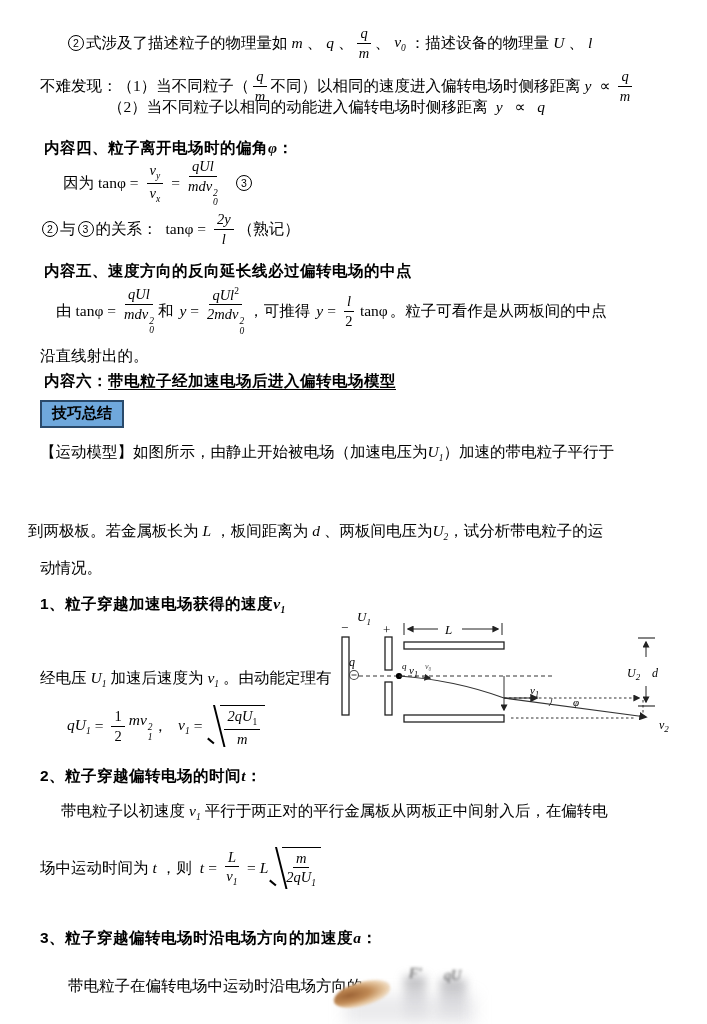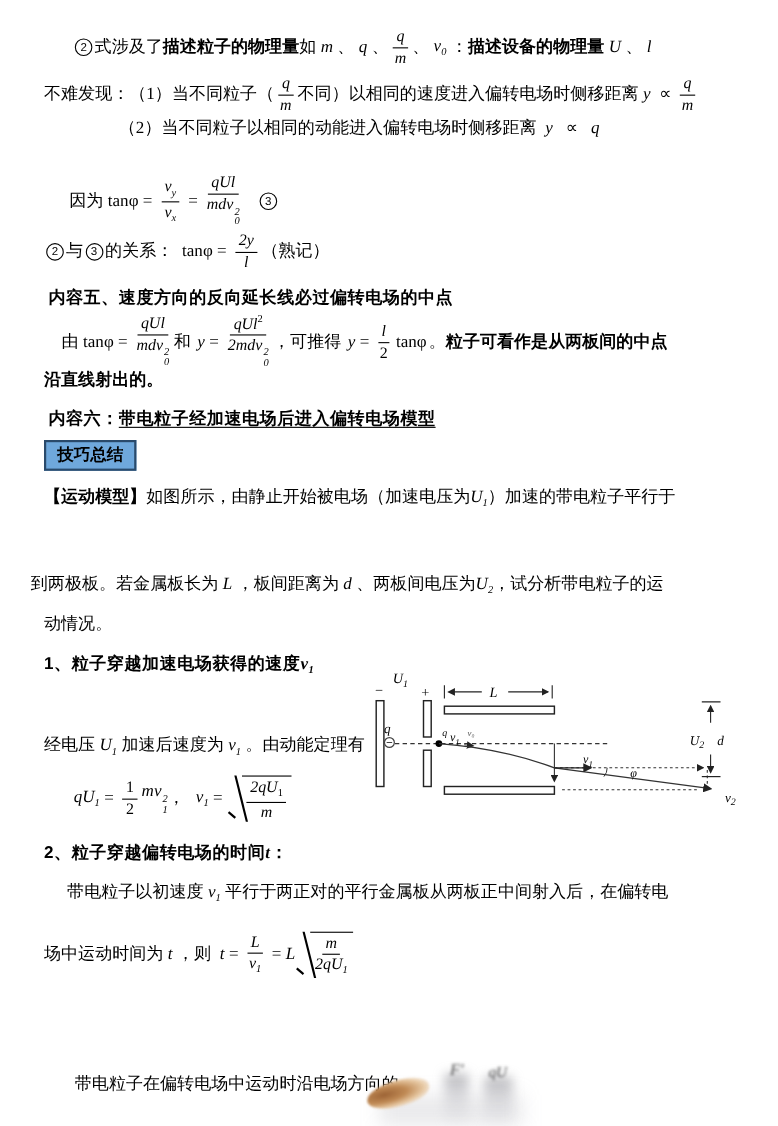--- a/index.html
+++ b/index.html
@@ -1,20 +1,20 @@
 <!DOCTYPE html>
 <html><head>
 <meta charset="utf-8">
 <style>
   html,body{margin:0;padding:0;background:#e9e9e9;}
   #page{position:relative;width:707px;height:1024px;margin:0 auto;background:#ffffff;overflow:hidden;
         font-family:"Liberation Serif",serif;font-size:15.5px;color:#000;}
   .line{position:absolute;white-space:nowrap;line-height:1.3;}
   .vc{display:flex;align-items:center;}
-  .cb{font-weight:bold;font-family:"Liberation Sans",sans-serif;}
+  .cb{font-weight:normal;font-family:"Liberation Sans",sans-serif;}
   .hb{font-weight:bold;font-family:"Liberation Sans",sans-serif;letter-spacing:.5px;}
   .ul{text-decoration:underline;text-underline-offset:3px;}
   .fm{font-family:"Liberation Serif",serif;margin:0 4px;}
   .mv{font-family:"Liberation Serif",serif;font-style:italic;}
   sub.ms{font-size:9.5px;font-family:"Liberation Serif",serif;}
   sup.ms{font-size:9.5px;font-family:"Liberation Serif",serif;}
   .frac{display:inline-flex;flex-direction:column;align-items:center;margin:0 4px;
         font-size:14.5px;line-height:1.12;font-family:"Liberation Serif",serif;}
   .frac .num{border-bottom:1.2px solid #000;padding:0 3px 1px;}
   .frac .den{padding-top:1px;}
@@ -76,27 +76,30 @@
       </span>
     <span>不同）以相同的速度进入偏转电场时侧移距离</span>
     <i class="mv fm">y</i>
     <span class="fm">∝</span>
     <span class="frac">
         <span class="num"><i class="mv">q</i></span>
         <span class="den"><i class="mv">m</i></span>
       </span>
   </div>
 
-  <div class="line" style="left:108px;top:107px;">
+  <div class="line" style="left:108px;top:97px;">
     <span>（2）当不同粒子以相同的动能进入偏转电场时侧移距离</span>
     <i class="mv fm">y</i>
     <span class="fm">∝</span>
     <i class="mv fm">q</i>
   </div>
 
+  <div class="line hb" style="left:44px;top:138px;">
+    <span>内容四、粒子离开电场时的偏角</span><i class="mv">φ</i><span>：</span>
+  </div>
 
   <div class="line vc" style="left:63px;top:158px;height:50px;">
     <span>因为</span>
     <span class="fm">tanφ =</span>
     <span class="frac">
       <span class="num"><i class="mv">v</i><sub class="ms mv">y</sub></span>
       <span class="den"><i class="mv">v</i><sub class="ms mv">x</sub></span>
     </span>
     <span class="fm">=</span>
     <span class="frac">
@@ -149,21 +152,21 @@
       <span class="fm">=</span>
     <span class="frac">
         <span class="num"><i class="mv">l</i></span>
         <span class="den"><span>2</span></span>
       </span>
     <span class="fm" style="margin:0 2px;">tanφ</span>
     <span>。</span>
     <span class="cb">粒子可看作是从两板间的中点</span>
   </div>
 
-  <div class="line cb" style="left:40px;top:336px;text-align:right;">沿直线射出的。</div>
+  <div class="line cb" style="left:40px;top:346px;text-align:right;">沿直线射出的。</div>
 
   <div class="line hb" style="left:44px;top:371px;">
     <span>内容六：</span><span class="ul">带电粒子经加速电场后进入偏转电场模型</span>
   </div>
 
   <div class="badge"><span>技巧总结</span></div>
 
   <div class="line" style="left:40px;top:442px;">
     <span class="cb">【运动模型】</span><span>如图所示，由静止开始被电场（加速电压为</span><i class="mv"><span>U</span><sub class="ms">1</sub></i><span>）加速的带电粒子平行于</span>
   </div>
@@ -272,20 +275,23 @@
     <span class="fm">=</span>
       <i class="mv">L</i>
     <span class="sqrt">
         <span class="body"><span class="frac" style="margin:0;">
             <span class="num"><i class="mv">m</i></span>
             <span class="den"><i class="mv">2qU</i><sub class="ms mv">1</sub></span>
           </span></span>
       </span>
   </div>
 
+  <div class="line hb" style="left:40px;top:928px;">
+    <span>3、粒子穿越偏转电场时沿电场方向的加速度</span><i class="mv">a</i><span>：</span>
+  </div>
   <div class="line" style="left:68px;top:976px;">带电粒子在偏转电场中运动时沿电场方向的</div>
 
   <span class="blurtxt" style="left:409px;top:965px;font-size:15px;font-style:italic;">F′</span>
   <span class="blurtxt" style="left:444px;top:968px;font-size:14px;font-style:italic;">qU</span>
   <div class="streak" style="left:404px;top:976px;width:22px;height:48px;"></div>
   <div class="streak" style="left:440px;top:979px;width:26px;height:45px;"></div>
   <div class="wash"></div>
   <div class="smudge"></div>
 
 </div>

